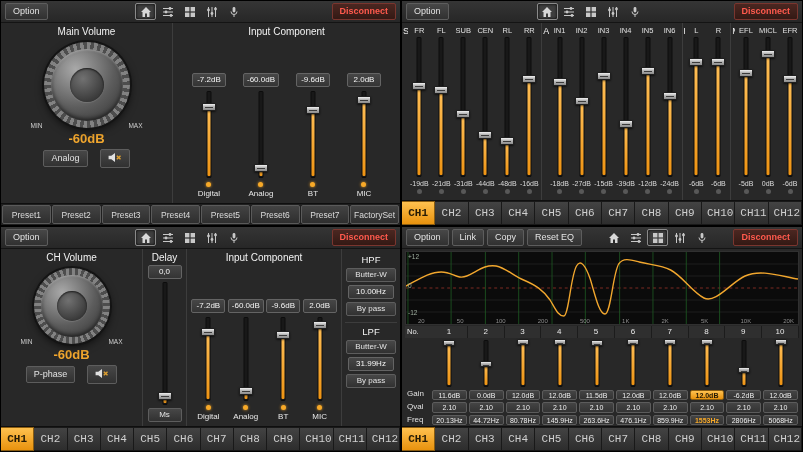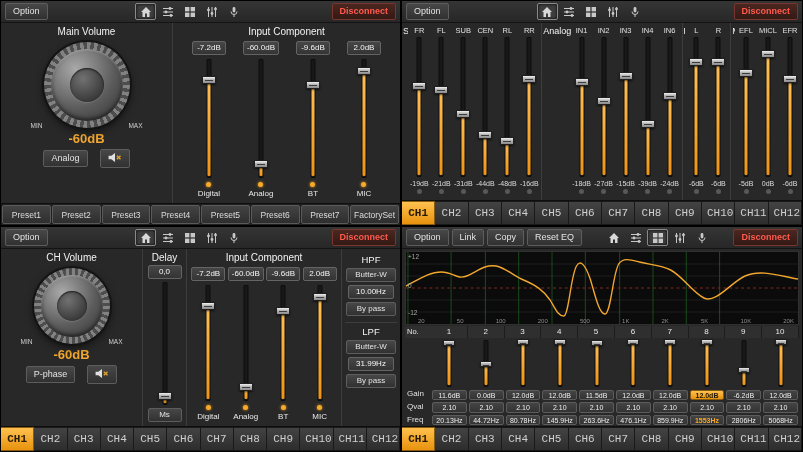--- a/index.html
+++ b/index.html
@@ -50,21 +50,21 @@
   .vslider .track { position:absolute; left:50%; top:0; bottom:0; width:5px; transform:translateX(-50%);
                     background:#181818; border:1px solid #0c0c0c; border-radius:1px; }
   .vslider .fill { position:absolute; left:50%; width:3px; transform:translateX(-50%); top:var(--pos); bottom:2px;
                    background:linear-gradient(180deg,#ffbf57,#ef9413); border-radius:1px; }
   .vslider .thumb { position:absolute; left:50%; transform:translateX(-50%); top:calc(var(--pos) - 4px);
                     width:14px; height:8px; border-radius:1.5px; border:1px solid #1f1f1f;
                     background:linear-gradient(#f0f0f0,#b9b9b9 40%,#8b8b8b); box-shadow:0 1px 2px rgba(0,0,0,.6); }
   .vslider .thumb::after { content:""; position:absolute; left:2px; right:2px; top:3px; height:1px; background:#3c3c3c; }
 
   
-  .ic-cols { flex:1; width:100%; display:flex; justify-content:space-evenly; padding:2px 2px 5px; min-height:0; }
+  .ic-cols { flex:1; width:100%; display:flex; justify-content:space-evenly; padding:2px 2px 5px; min-height:0;margin-top:32px; }
   .ic-col { display:flex; flex-direction:column; align-items:center; min-height:0; }
   .ic-col .vslider { flex:1; margin:4px 0 4px; min-height:0; }
   .badge { background:linear-gradient(#464646,#343434); border:1px solid #646464; border-radius:2px; color:#f5f5f5;
            font-size:8px; line-height:1; padding:2px 3px; min-width:34px; text-align:center; white-space:nowrap; }
   .badge.xs { min-width:46px; }
   .dot { width:5px; height:5px; border-radius:50%; flex:0 0 auto; }
   .dot.orange { background:#f7a928; box-shadow:0 0 3px rgba(247,169,40,.9); }
   .dot.gray { background:#585858; margin-top:2px; }
   .ic-label { font-size:8px; color:#e8e8e8; margin-top:2px; }
 
@@ -439,20 +439,30 @@
               <span class="lvl-label">IN4</span>
               <div class="vslider" style="--pos: 62%;">
                 <div class="track"></div>
                 <div class="fill"></div>
                 <div class="thumb"></div>
               </div>
               <span class="lvl-value">-39dB</span>
               <span class="dot gray"></span>
             </div>
 
+            <div class="level-col">
+              <span class="lvl-label">IN5</span>
+              <div class="vslider" style="--pos: 24%;">
+                <div class="track"></div>
+                <div class="fill"></div>
+                <div class="thumb"></div>
+              </div>
+              <span class="lvl-value">-12dB</span>
+              <span class="dot gray"></span>
+            </div>
 
             <div class="level-col">
               <span class="lvl-label">IN6</span>
               <div class="vslider" style="--pos: 42%;">
                 <div class="track"></div>
                 <div class="fill"></div>
                 <div class="thumb"></div>
               </div>
               <span class="lvl-value">-24dB</span>
               <span class="dot gray"></span>

